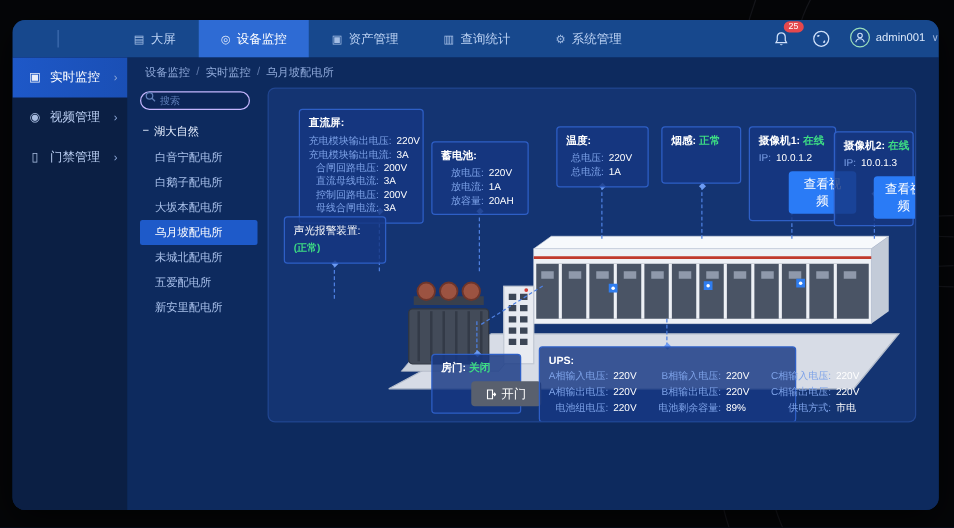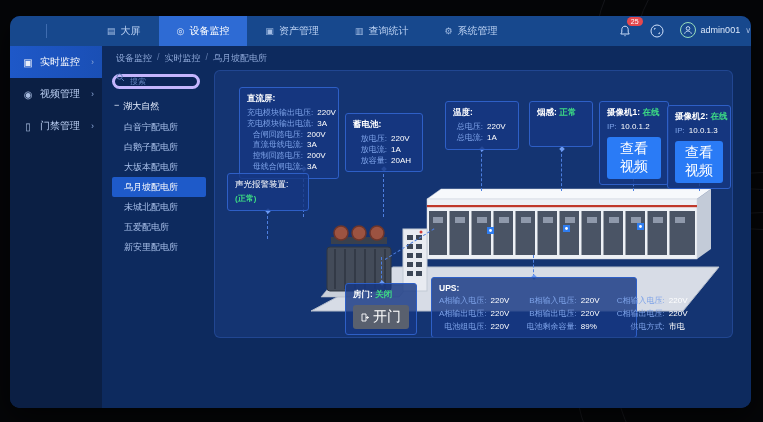--- a/index.html
+++ b/index.html
@@ -43,21 +43,21 @@
   .side-ico { font-size:10px; width:12px; text-align:center; opacity:.9; }
   .side-chev { margin-left:auto; font-size:9px; color:#8fa9d9; }
 
   
   .content { position:absolute; left:92px; top:30px; right:0; bottom:0; background:#0d2a5e; }
   .breadcrumb { padding:6px 0 2px 14px; font-size:9px; color:#8fa9d9; display:flex; gap:5px; }
   .crumb { cursor:pointer; }
   .crumb-sep { color:#5f79ab; }
 
   .tree { position:absolute; left:10px; top:24px; width:94px; bottom:10px; }
-  .tree-search { width:88px; height:15px; border:3px solid #c4b5fd; background:rgba(10,32,80,.5);
+  .tree-search { width:88px; height:15px; border:1px solid #c4b5fd; background:rgba(10,32,80,.5);
                  border-radius:8px; color:#c7d8f4; font-size:8px; padding:0 4px 0 15px; outline:none; }
   .tree-search::placeholder { color:#5f7fb9; }
   .search-wrap { position:relative; margin-bottom:8px; }
   .search-wrap svg { position:absolute; left:4px; top:3px; }
   .tree-root { font-size:9px; color:#e6efff; padding:3px 0 4px 2px; display:flex; gap:4px; cursor:pointer; }
   .tree-item { font-size:9px; color:#a9c0ea; padding:3.5px 3px 3.5px 12px; cursor:pointer;
                border-radius:2px; white-space:nowrap; }
   .tree-item.selected { background:#1e5ac9; color:#fff; }
 
   
@@ -65,22 +65,22 @@
             background:#143472; border:1px solid rgba(70,120,225,.28); border-radius:6px; overflow:hidden; }
 
   .panel { position:absolute; background:rgba(22,55,130,.82); border:1px solid #2e5fc6;
            border-radius:3px; padding:5px 7px; color:#e6efff; }
   .panel .hd { font-size:8.5px; color:#fff; font-weight:bold; margin-bottom:3px; white-space:nowrap; }
   .row { display:flex; font-size:8px; line-height:1.35; white-space:nowrap; }
   .lb { flex:1; text-align:right; color:#7da2e8; }
   .vl { text-align:left; color:#fff; margin-left:4px; min-width:24px; }
   .ok { color:#3ddc84; font-weight:bold; }
   .btn { display:flex; align-items:center; justify-content:center; gap:4px; background:#2a7bf6;
-         color:#fff; font-size:14px; border:none; border-radius:3px; padding:3px 8px; width:100%;
-         margin-top:4px; cursor:pointer; }
+         color:#fff; font-size:10px; border:none; border-radius:3px; padding:3px 8px; width:100%;
+         margin-top:4px; cursor:pointer;margin-left:24px; }
   .btn.gray { background:#59606e; }
   .ups-grid { display:grid; grid-template-columns:1fr 1fr 1fr; column-gap:12px; row-gap:2px; }
 
   .conn { position:absolute; border-left:1px dashed #4d7fe0; width:0; }
   .conn::before { content:""; position:absolute; left:-2.5px; width:4px; height:4px; background:#6d9bf2;
                   transform:rotate(45deg); }
   .conn.top::before { top:-2px; } .conn.bot::before { bottom:-2px; }
   .conn-d { position:absolute; border-top:1px dashed #4d7fe0; height:0; transform-origin:left; }
 
   .room { position:absolute; left:86px; top:96px; width:424px; height:154px; }

